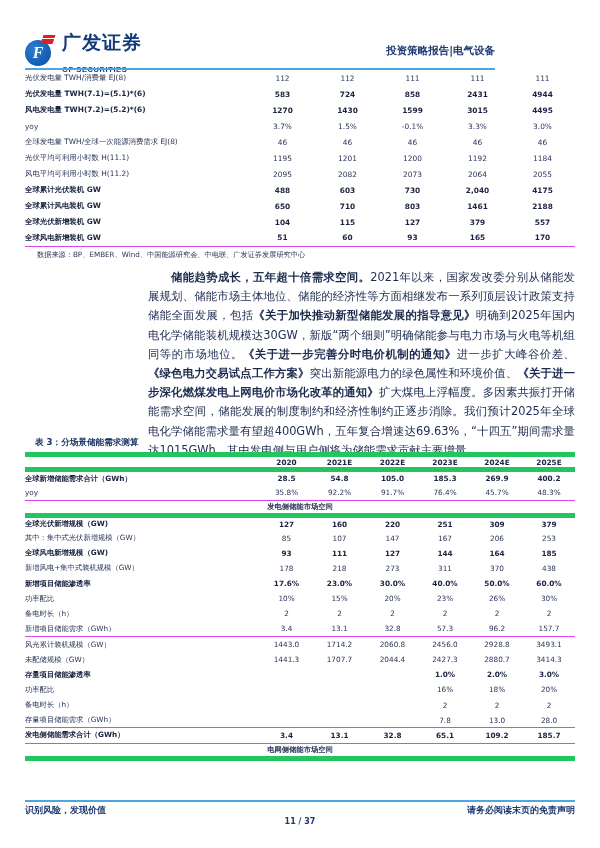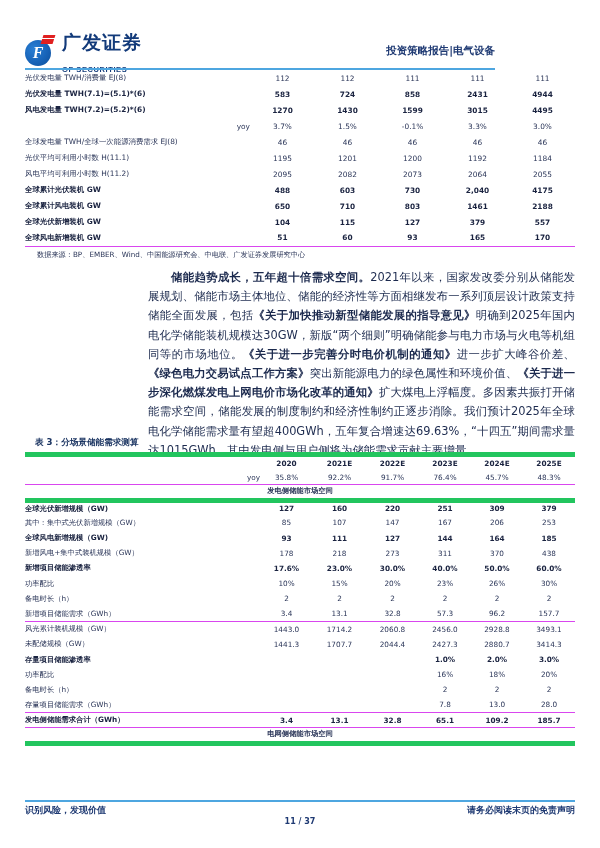--- a/index.html
+++ b/index.html
@@ -63,21 +63,21 @@
     width: 550px; border-collapse: collapse; table-layout: fixed;
   }
   table.fin td {
     font-size: 7.4px; color: #2a3558; padding: 0;
     height: 15px; vertical-align: middle;
     font-family: "DejaVu Sans", sans-serif;
     white-space: nowrap;
   }
   td.lbl { text-align: left; padding-left: 10px; }
   td.lbl-indent { text-align: left; padding-left: 30px; }
-  td.lbl-center { text-align: right; }
+  td.lbl-center { text-align: left; }
   td.num { text-align: center; }
   tr.b td { font-weight: bold; color: #1a2340; }
   .rule-top td { border-top: 5px solid #22c55e; }
   .rule-bot td { border-bottom: 1px solid #d946ef; }
 
   
   #table1-block { position: absolute; left: 25px; top: 70px; width: 550px; }
   #table1-block table.fin td { height: 16px; }
   .source {
     font-size: 7.2px; color: #2a3558; padding-left: 12px; padding-top: 3px;
@@ -268,20 +268,29 @@
       <tbody>
           <tr class="b rule-top">
             <td class="lbl"></td>
             <td class="num">2020</td>
             <td class="num">2021E</td>
             <td class="num">2022E</td>
             <td class="num">2023E</td>
             <td class="num">2024E</td>
             <td class="num">2025E</td>
           </tr>
+          <tr class="b rule-top">
+            <td class="lbl">全球新增储能需求合计（GWh）</td>
+            <td class="num">28.5</td>
+            <td class="num">54.8</td>
+            <td class="num">105.0</td>
+            <td class="num">185.3</td>
+            <td class="num">269.9</td>
+            <td class="num">400.2</td>
+          </tr>
           <tr class="rule-bot">
             <td class="lbl-center">yoy</td>
             <td class="num">35.8%</td>
             <td class="num">92.2%</td>
             <td class="num">91.7%</td>
             <td class="num">76.4%</td>
             <td class="num">45.7%</td>
             <td class="num">48.3%</td>
           </tr>
           <tr>

